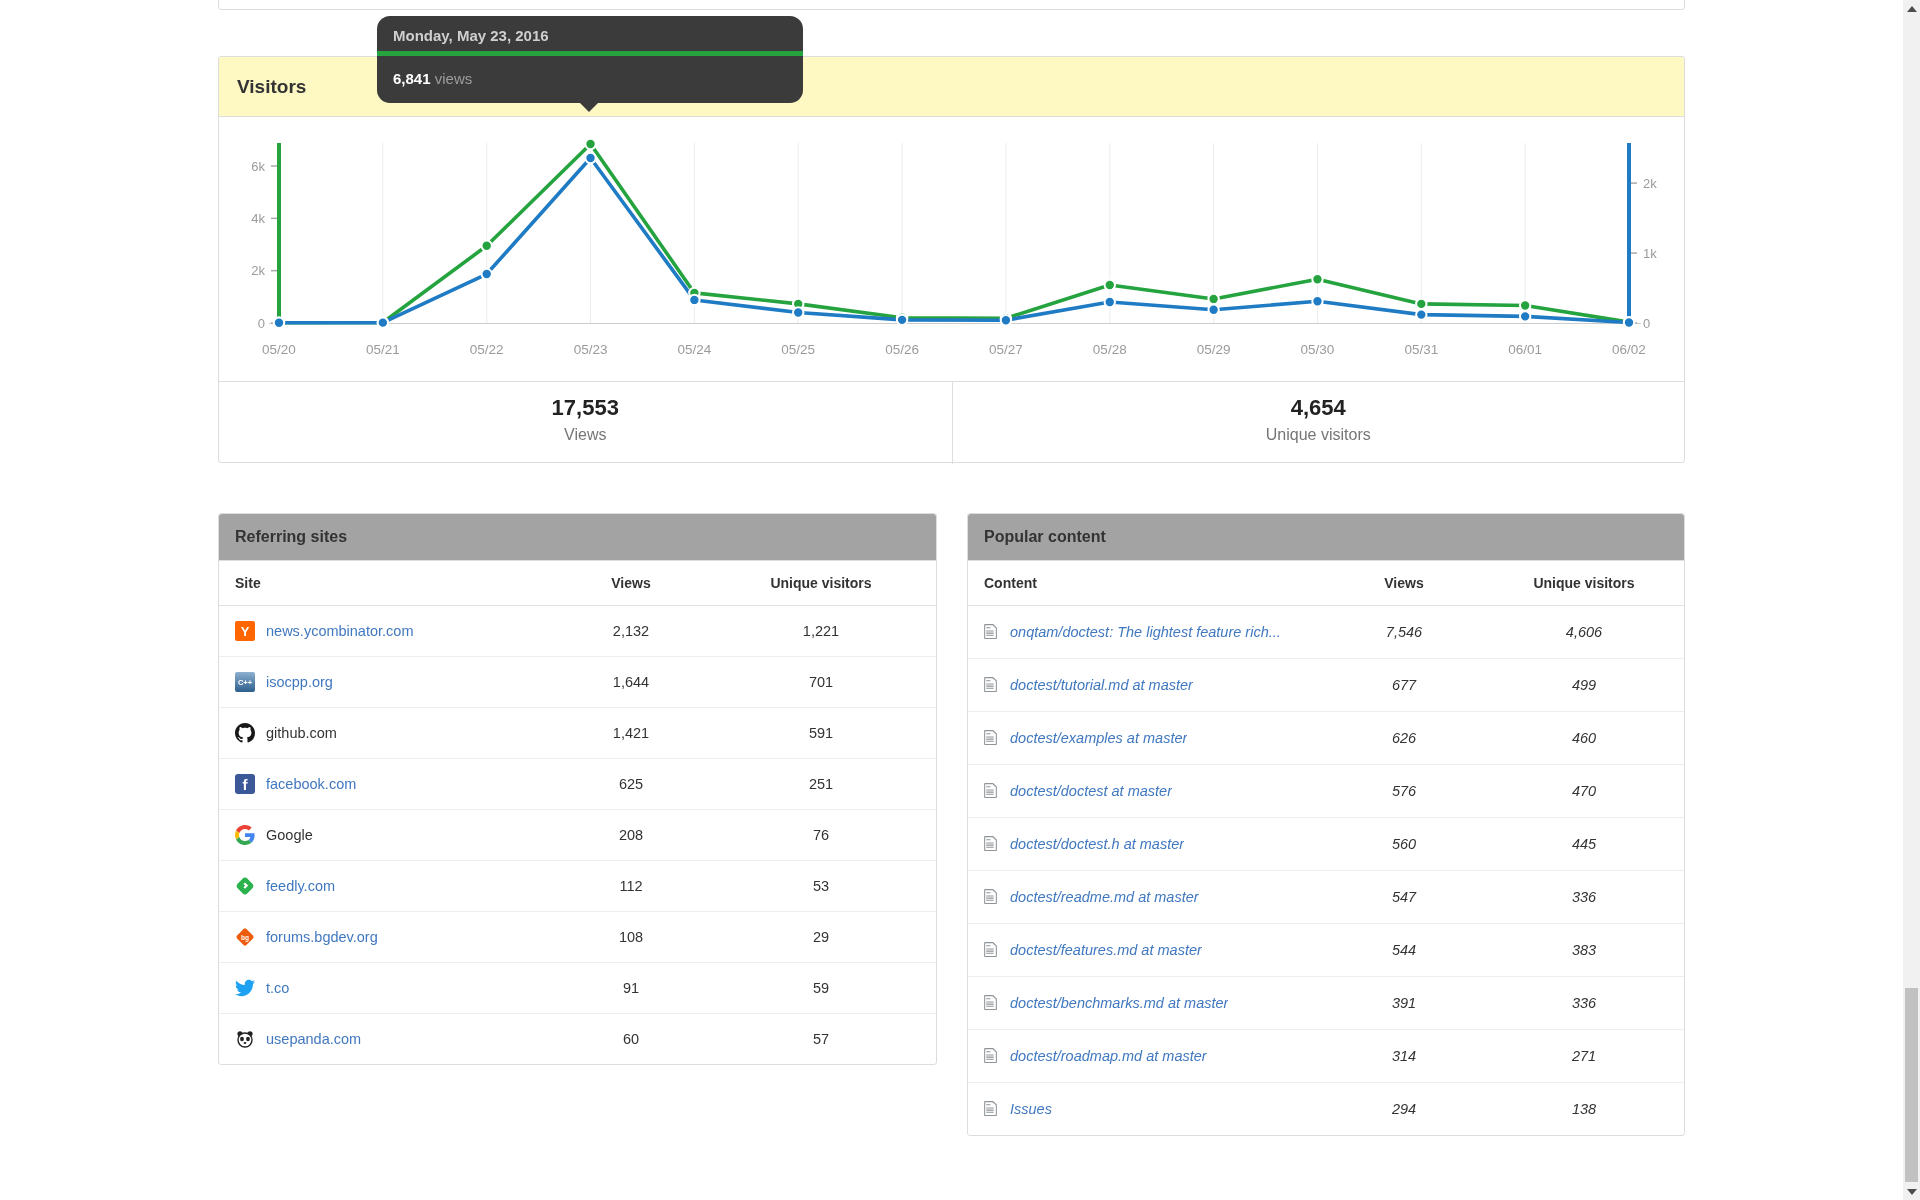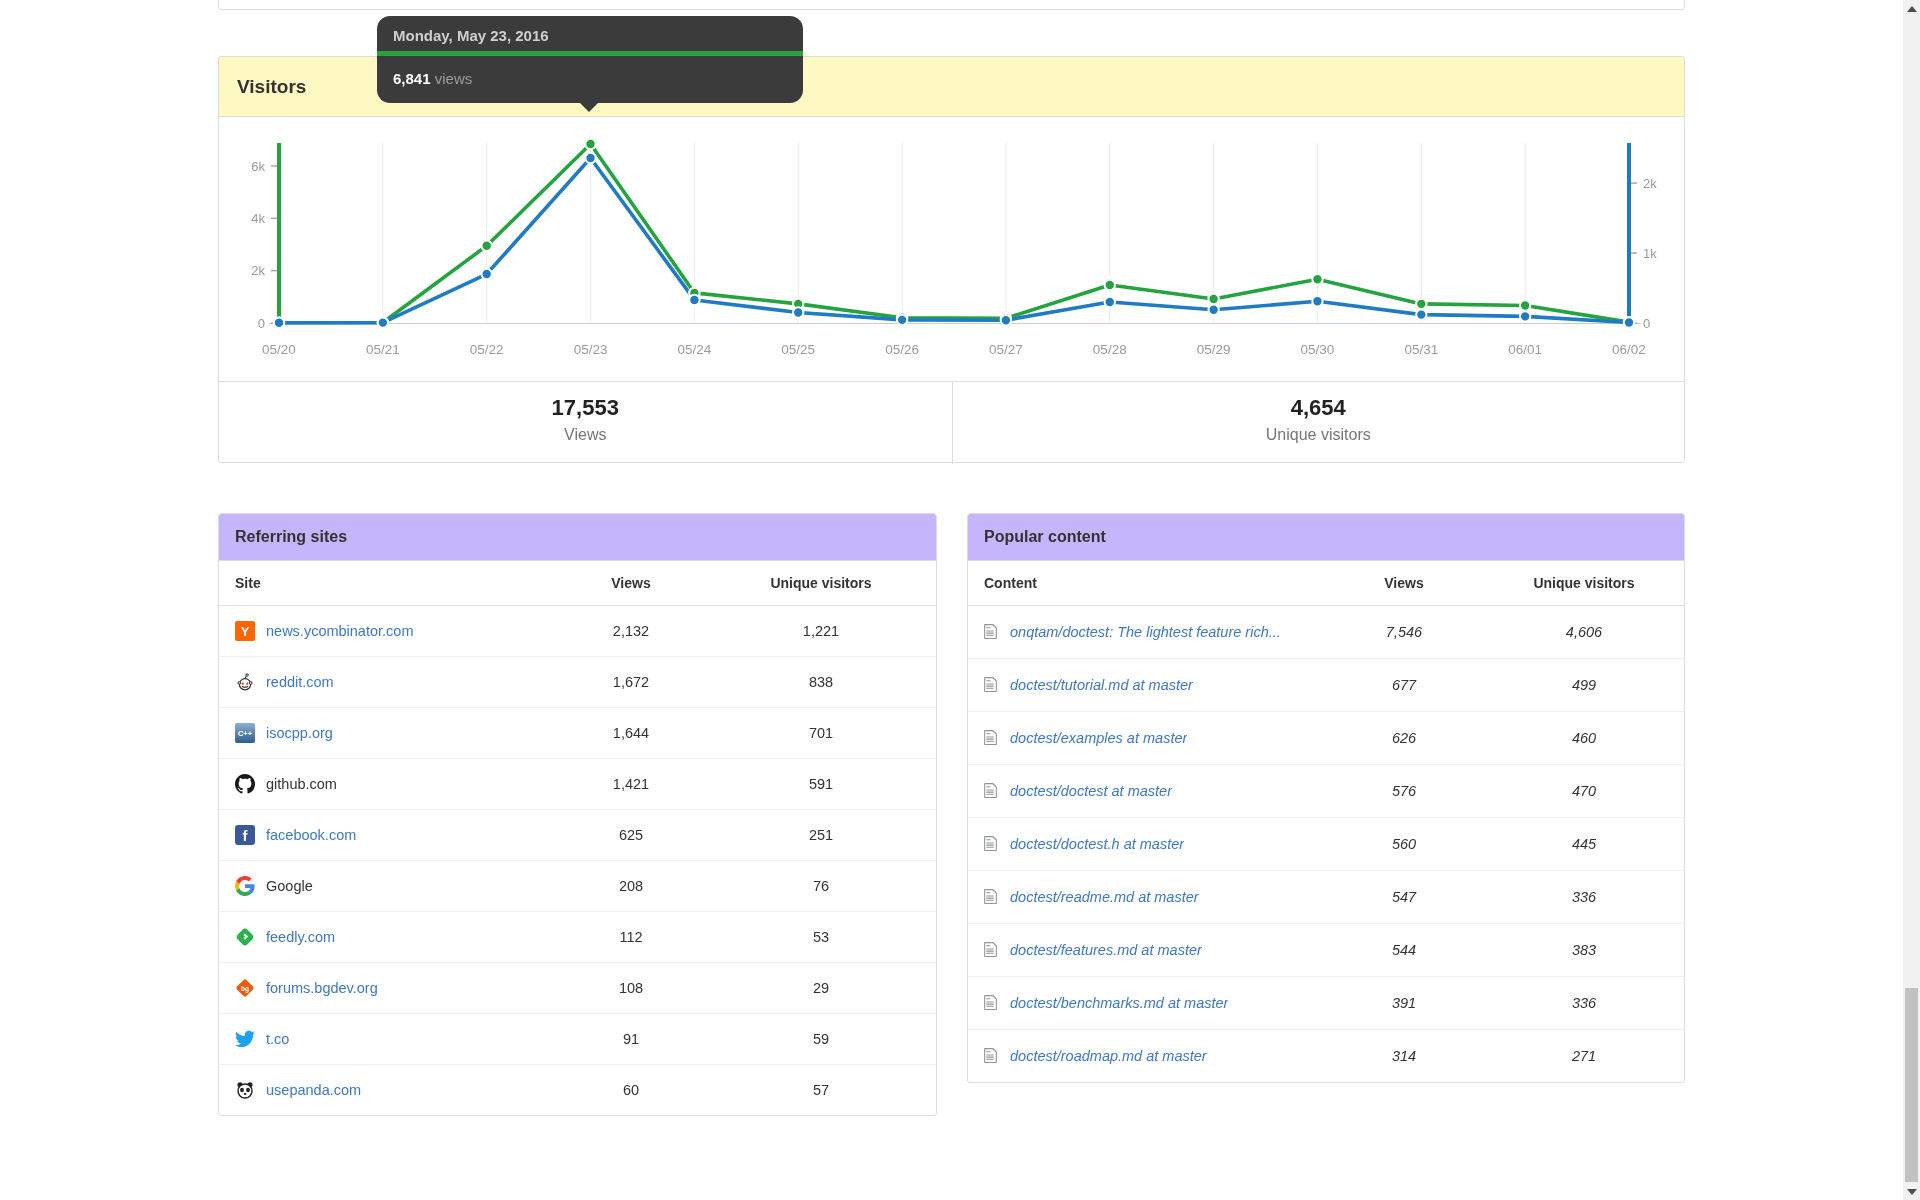--- a/index.html
+++ b/index.html
@@ -26,21 +26,21 @@
   .tooltip{position:absolute;left:377px;top:16px;width:426px;background:#3b3b3b;border-radius:13px;z-index:20;box-sizing:border-box;}
   .tt-title{padding:11px 16px 7px;font-size:15px;font-weight:bold;color:#cfcfcf;}
   .tt-cells{display:flex;gap:5px;}
   .tt-cell{flex:1;border-top:5px solid #888;padding:14px 16px 16px;font-size:15px;white-space:nowrap;}
   .tt-cell .num{font-weight:bold;color:#fff;}
   .tt-cell .lbl{color:#9d9d9d;}
   .tt-cell.bluec{text-align:right;}
   .tt-arrow{position:absolute;bottom:-9px;left:203px;width:0;height:0;border:9px solid transparent;border-top:9px solid #3b3b3b;border-bottom:0;}
 
   
-  .table-panel .p-title{height:46px;line-height:46px;padding-left:16px;font-size:16px;font-weight:bold;background:#c4b5fd;border-bottom:1px solid #ddd;border-radius:3px 3px 0 0;color:#333;}
+  .table-panel .p-title{height:46px;line-height:46px;padding-left:16px;font-size:16px;font-weight:bold;background:#a3a3a3;border-bottom:1px solid #ddd;border-radius:3px 3px 0 0;color:#333;}
   .t-head{display:flex;align-items:center;height:44px;border-bottom:1px solid #e2e2e2;font-weight:bold;font-size:14px;color:#333;}
   .t-row{display:flex;align-items:center;}
   .t-row + .t-row{border-top:1px solid #eee;}
   .ref-panel{left:218px;top:513px;width:719px;}
   .pop-panel{left:967px;top:513px;width:718px;}
   .ref-panel .t-row{height:50px;}
   .pop-panel .t-row{height:52px;font-style:italic;}
   .rc0{flex:1;padding-left:16px;display:flex;align-items:center;gap:11px;min-width:0;box-sizing:border-box;}
   .rc1{width:150px;text-align:center;}
   .rc2{width:230px;text-align:center;}
@@ -195,39 +195,20 @@
               <span class="fav yc">Y</span>
             </span>
             <span class="link">news.ycombinator.com</span>
           </div>
           <div class="rc1 num-cell">2,132</div>
           <div class="rc2 num-cell">1,221</div>
         </div>
         <div class="t-row">
           <div class="rc0">
             <span class="favwrap">
-              <svg class="fsvg" viewBox="0 0 20 20">
-                <circle cx="10" cy="12.3" r="5.6" fill="#fff" stroke="#333" stroke-width="1.3"></circle>
-                <path d="M10 6.8 L11.6 3.4" stroke="#333" stroke-width="1.2" fill="none"></path>
-                <circle cx="12.1" cy="3" r="1.2" fill="#fff" stroke="#333" stroke-width="1"></circle>
-                <circle cx="7.7" cy="11.7" r="1.15" fill="#e03d00"></circle>
-                <circle cx="12.3" cy="11.7" r="1.15" fill="#e03d00"></circle>
-                <path d="M7 14.2 Q10 16.4 13 14.2" stroke="#333" stroke-width="1.1" fill="none"></path>
-                <circle cx="4.2" cy="11" r="1.3" fill="#fff" stroke="#333" stroke-width="1"></circle>
-                <circle cx="15.8" cy="11" r="1.3" fill="#fff" stroke="#333" stroke-width="1"></circle>
-              </svg>
-            </span>
-            <span class="link">reddit.com</span>
-          </div>
-          <div class="rc1 num-cell">1,672</div>
-          <div class="rc2 num-cell">838</div>
-        </div>
-        <div class="t-row">
-          <div class="rc0">
-            <span class="favwrap">
               <span class="fav cpp">C++</span>
             </span>
             <span class="link">isocpp.org</span>
           </div>
           <div class="rc1 num-cell">1,644</div>
           <div class="rc2 num-cell">701</div>
         </div>
         <div class="t-row">
           <div class="rc0">
             <span class="favwrap">
@@ -432,20 +413,32 @@
             <span class="ficonwrap">
               <svg class="ficon" viewBox="0 0 12 16">
                 <path fill="#8f9498" d="M6 5H2V4h4v1zM2 8h7V7H2v1zm0 2h7V9H2v1zm0 2h7v-1H2v1zm10-7.5V14c0 .55-.45 1-1 1H1c-.55 0-1-.45-1-1V2c0-.55.45-1 1-1h7.5L12 4.5zM11 5L8 2H1v12h10V5z"></path>
               </svg>
             </span>
             <span class="link">doctest/roadmap.md at master</span>
           </div>
           <div class="pc1 num-cell">314</div>
           <div class="pc2 num-cell">271</div>
         </div>
+        <div class="t-row">
+          <div class="pc0">
+            <span class="ficonwrap">
+              <svg class="ficon" viewBox="0 0 12 16">
+                <path fill="#8f9498" d="M6 5H2V4h4v1zM2 8h7V7H2v1zm0 2h7V9H2v1zm0 2h7v-1H2v1zm10-7.5V14c0 .55-.45 1-1 1H1c-.55 0-1-.45-1-1V2c0-.55.45-1 1-1h7.5L12 4.5zM11 5L8 2H1v12h10V5z"></path>
+              </svg>
+            </span>
+            <span class="link">Issues</span>
+          </div>
+          <div class="pc1 num-cell">294</div>
+          <div class="pc2 num-cell">138</div>
+        </div>
       </div>
   </div>
 
   <div class="sb-track">
     <div class="sb-btn sb-up">
         <div class="tri-up"></div>
       </div>
     <div class="sb-thumb"></div>
     <div class="sb-btn sb-down">
         <div class="tri-down"></div>

